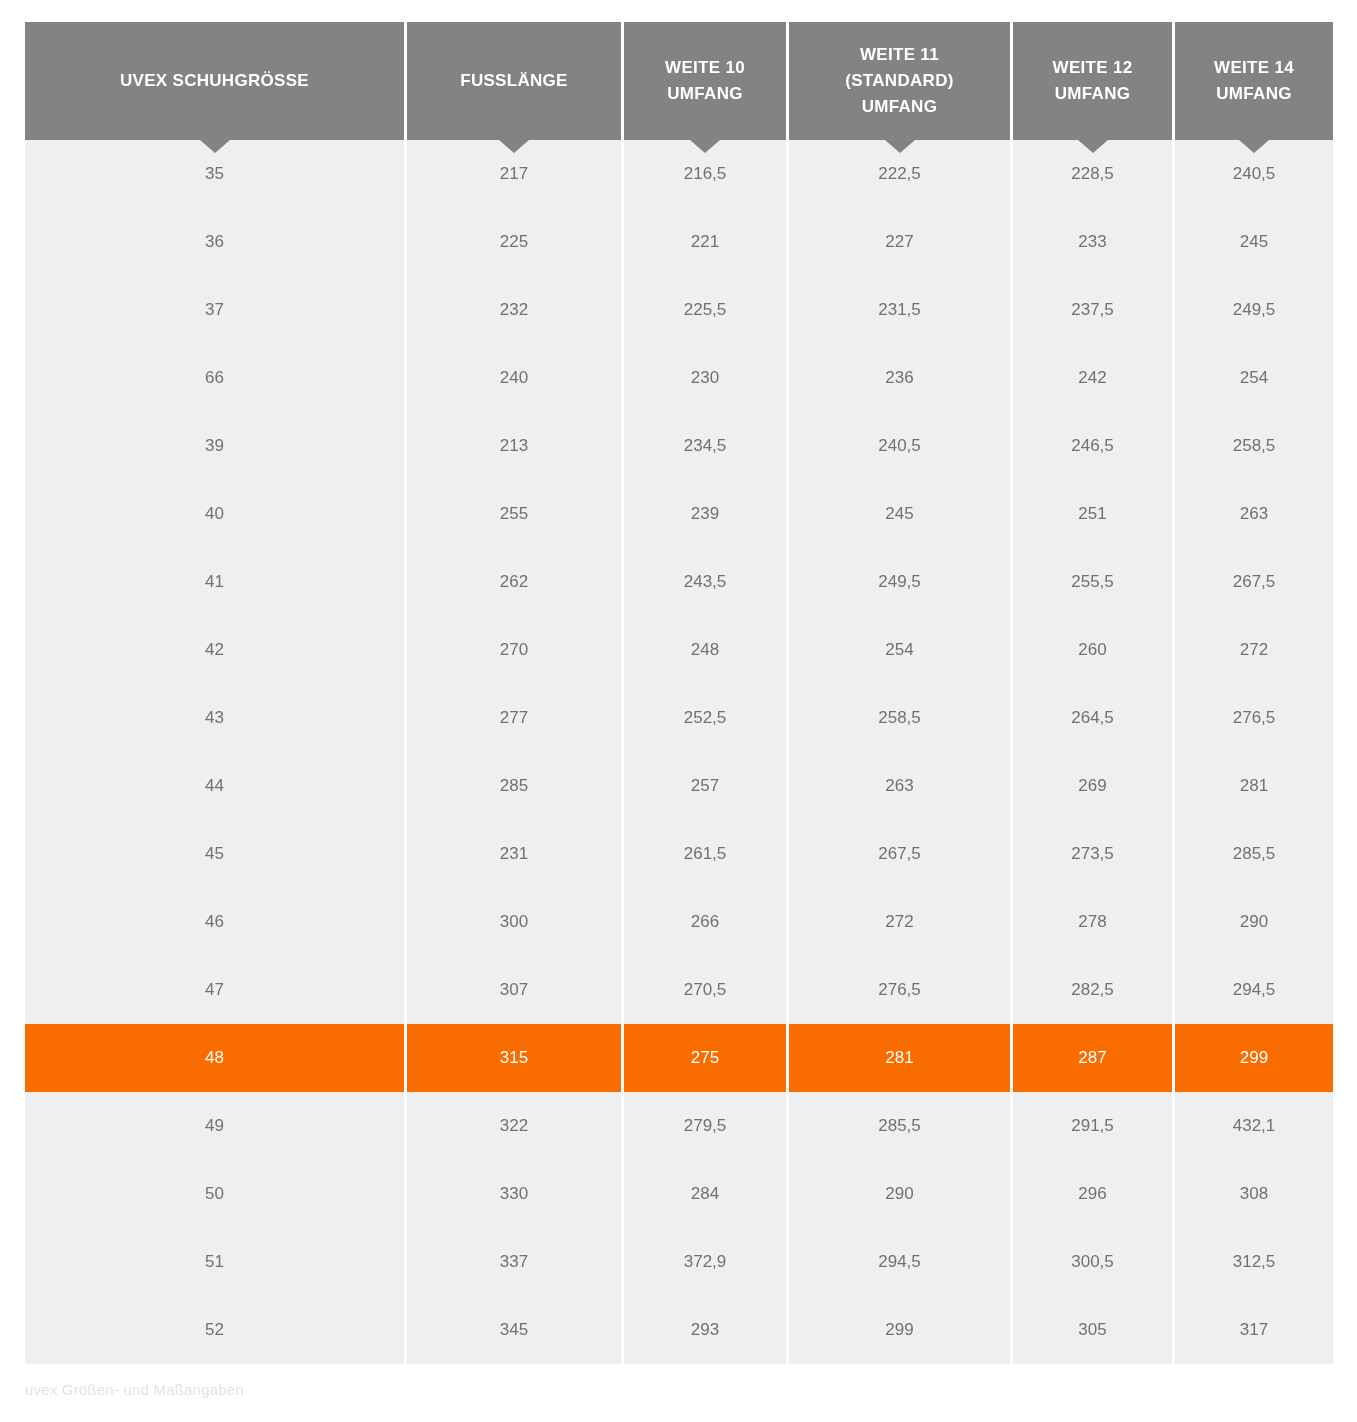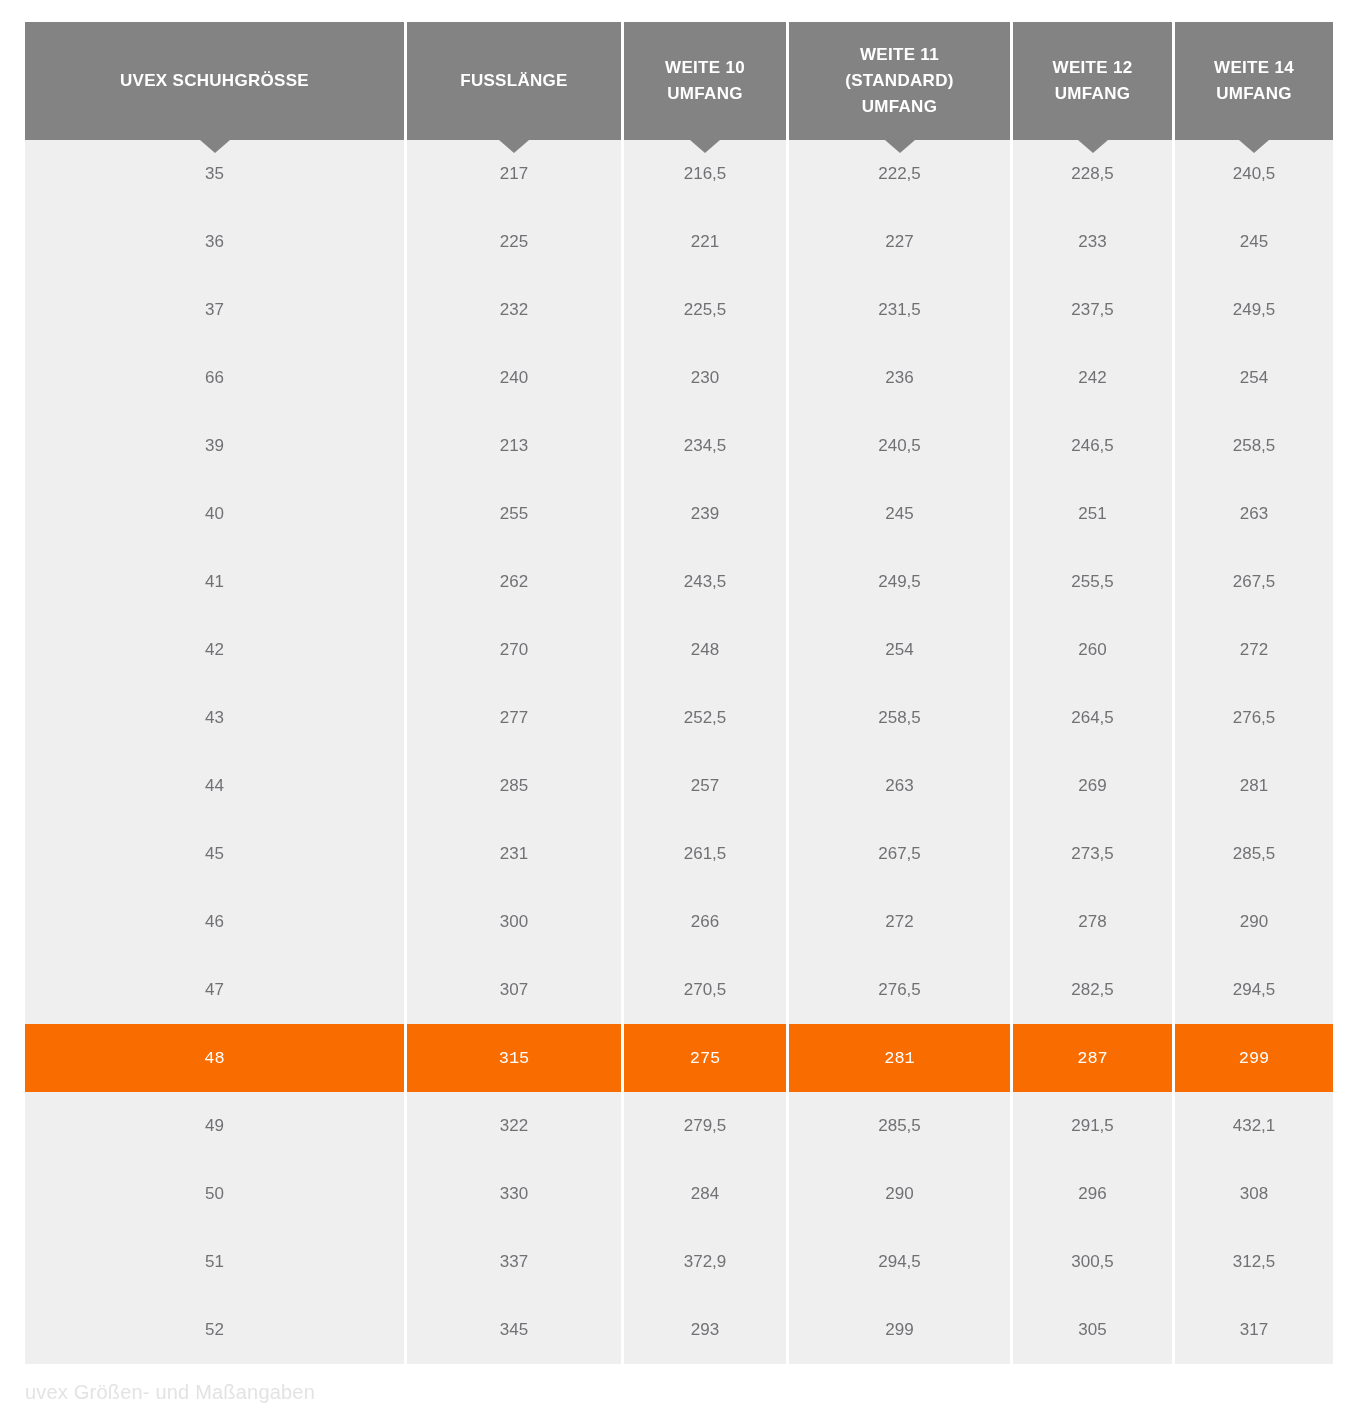--- a/index.html
+++ b/index.html
@@ -57,27 +57,26 @@
     background: #f0efef;
     color: #717175;
     font-size: 17px;
     display: flex;
     align-items: center;
     justify-content: center;
   }
   .tbody .td.hl {
     background: #f96c00;
     color: #ffffff;
-    font-family: Liberation Mono, monospace;
   }
   .caption {
     position: absolute;
     left: 25px;
     top: 1381px;
-    font-size: 20px;
+    font-size: 15px;
     color: #e3e3e3;
     letter-spacing: 0.2px;
   }
 </style>
 </head>
 <body>
 
 <div class="table-wrap">
   <div class="grid thead">
       <div class="th">

